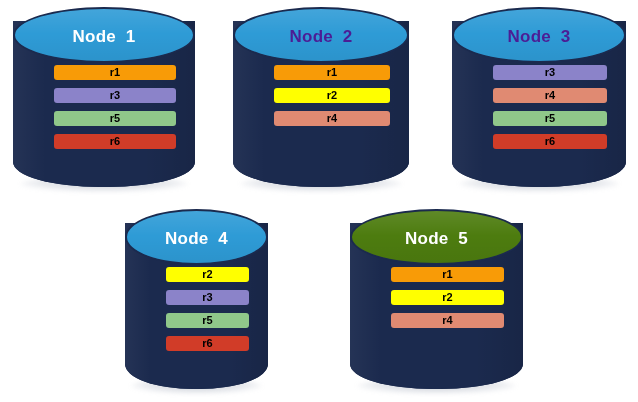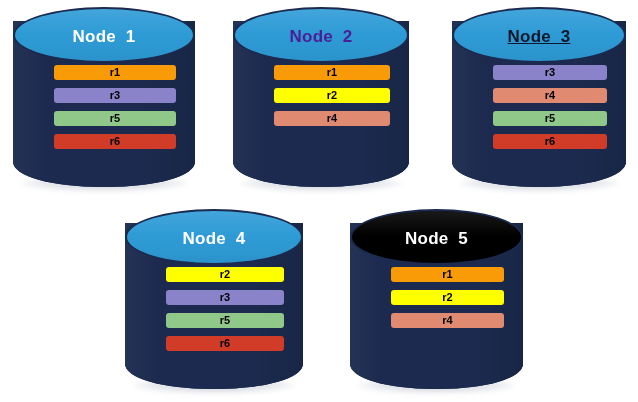--- a/index.html
+++ b/index.html
@@ -189,38 +189,38 @@
         </div>
         <div class="replica-bar" style="background: rgb(224, 138, 114);">
           <span class="replica-label" style="color: rgb(0, 0, 0);">r4</span>
         </div>
       </div>
     </div>
     <div class="node" style="left: 452px; top: 7px; width: 174px; height: 180px;">
       <div class="node-shadow"></div>
       <div class="node-body" style="background: rgb(27, 42, 78);"></div>
       <div class="node-top" style="background: rgb(46, 155, 214); border-color: rgb(27, 42, 78);">
-        <div class="node-title" style="color: #0f172a; text-decoration: underline;">Node  3</div>
+        <div class="node-title" style="color: #4c1d95;">Node  3</div>
       </div>
       <div class="replica-list">
         <div class="replica-bar" style="background: rgb(139, 131, 201);">
           <span class="replica-label" style="color: rgb(0, 0, 0);">r3</span>
         </div>
         <div class="replica-bar" style="background: rgb(224, 138, 114);">
           <span class="replica-label" style="color: rgb(0, 0, 0);">r4</span>
         </div>
         <div class="replica-bar" style="background: rgb(144, 200, 138);">
           <span class="replica-label" style="color: rgb(0, 0, 0);">r5</span>
         </div>
         <div class="replica-bar" style="background: rgb(209, 60, 40);">
           <span class="replica-label" style="color: rgb(0, 0, 0);">r6</span>
         </div>
       </div>
     </div>
-    <div class="node" style="left: 125px; top: 209px; width: 178px; height: 180px;">
+    <div class="node" style="left: 125px; top: 209px; width: 143px; height: 180px;">
       <div class="node-shadow"></div>
       <div class="node-body" style="background: rgb(27, 42, 78);"></div>
       <div class="node-top" style="background: rgb(46, 155, 214); border-color: rgb(27, 42, 78);">
         <div class="node-title" style="color: rgb(255, 255, 255);">Node  4</div>
       </div>
       <div class="replica-list">
         <div class="replica-bar" style="background: rgb(255, 255, 0);">
           <span class="replica-label" style="color: rgb(0, 0, 0);">r2</span>
         </div>
         <div class="replica-bar" style="background: rgb(139, 131, 201);">
@@ -230,21 +230,21 @@
           <span class="replica-label" style="color: rgb(0, 0, 0);">r5</span>
         </div>
         <div class="replica-bar" style="background: rgb(209, 60, 40);">
           <span class="replica-label" style="color: rgb(0, 0, 0);">r6</span>
         </div>
       </div>
     </div>
     <div class="node" style="left: 350px; top: 209px; width: 173px; height: 180px;">
       <div class="node-shadow"></div>
       <div class="node-body" style="background: rgb(27, 42, 78);"></div>
-      <div class="node-top" style="background: #000000; border-color: rgb(27, 42, 78);">
+      <div class="node-top" style="background: #4d7c0f; border-color: rgb(27, 42, 78);">
         <div class="node-title" style="color: rgb(255, 255, 255);">Node  5</div>
       </div>
       <div class="replica-list">
         <div class="replica-bar" style="background: rgb(248, 155, 7);">
           <span class="replica-label" style="color: rgb(0, 0, 0);">r1</span>
         </div>
         <div class="replica-bar" style="background: rgb(255, 255, 0);">
           <span class="replica-label" style="color: rgb(0, 0, 0);">r2</span>
         </div>
         <div class="replica-bar" style="background: rgb(224, 138, 114);">

